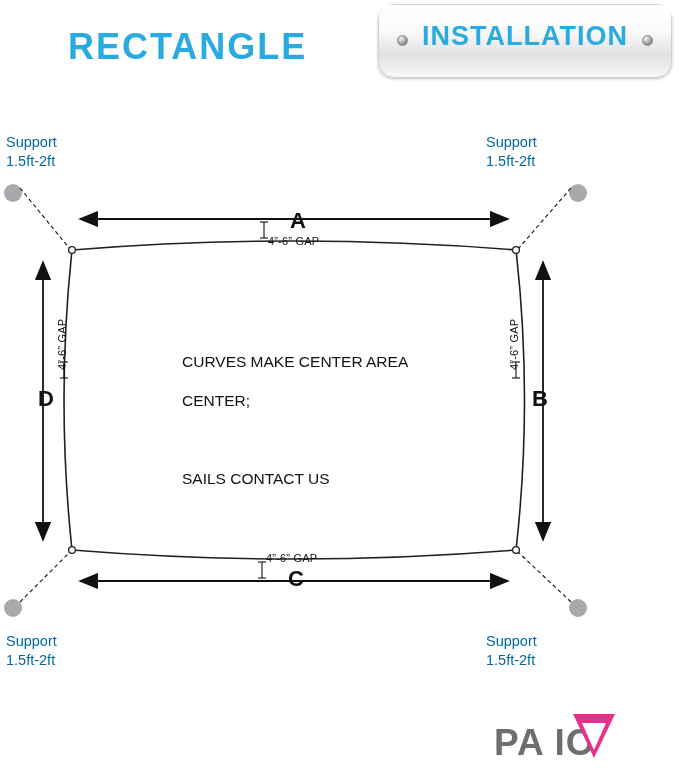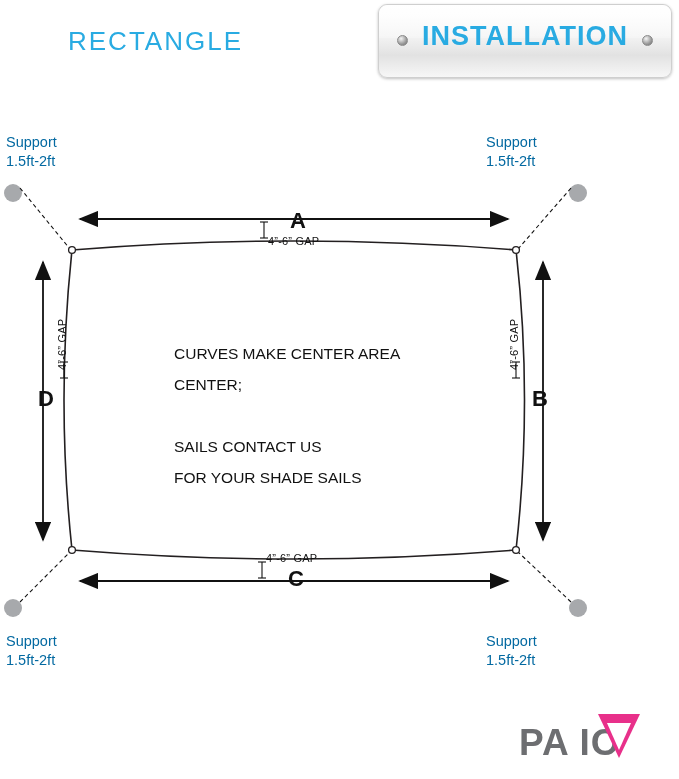--- a/index.html
+++ b/index.html
@@ -14,33 +14,33 @@
     font-family: "Liberation Sans", sans-serif;
     color: #1a1a1a;
     overflow: hidden;
   }
 
   
   .title-rectangle {
     position: absolute;
     left: 68px;
     top: 26px;
-    font-size: 26px;
+    font-size: 36px;
     letter-spacing: 2px;
     color: #29abe2;
-    font-weight: normal;
+    font-weight: bold;
   }
 
   .install-plate {
     position: absolute;
     left: 378px;
     top: 4px;
     width: 292px;
     height: 72px;
-    border-radius: 9px;
+    border-radius: 16px;
     background: linear-gradient(180deg, #fdfdfd 0%, #f2f2f2 45%, #e2e2e2 70%, #f7f7f7 100%);
     border: 1px solid #cfcfcf;
     box-shadow: 0 1px 3px rgba(0,0,0,0.25);
   }
   .install-plate .sheen {
     position: absolute;
     left: 0; top: 0; right: 0; height: 46%;
     border-radius: 9px 9px 0 0;
     background: linear-gradient(180deg, rgba(255,255,255,0.95), rgba(255,255,255,0.25));
     pointer-events: none;
@@ -112,31 +112,30 @@
 
   .center-text {
     position: absolute;
     left: 166px;
     top: 334px;
     width: 300px;
     font-size: 15.5px;
     line-height: 23px;
     color: #111;
   }
-  .center-text p { margin: 8px; }
+  .center-text p { margin: 16px; }
   .center-text .block-gap { height: 23px; }
 
   
   .logo {
     position: absolute;
     left: 494px;
     top: 706px;
     width: 160px;
     height: 58px;
-    margin-left: 25px;
   }
   .logo-text {
     position: absolute;
     left: 0;
     bottom: 0;
     font-size: 37px;
     font-weight: bold;
     letter-spacing: 1px;
     color: #6d6e71;
   }
@@ -246,20 +245,19 @@
 <div class="gap-label gap-top">4”-6” GAP</div>
 <div class="gap-label gap-right">4”-6” GAP</div>
 <div class="gap-label gap-bottom">4”-6” GAP</div>
 <div class="gap-label gap-left">4”-6” GAP</div>
 
 <div class="center-text">
   <p>CURVES MAKE CENTER AREA</p>
   <p>CENTER;</p>
   <div class="block-gap"></div>
   <p>SAILS CONTACT US</p>
-  <p>FOR YOUR SHADE SAILS</p>
 </div>
 
 <div class="logo">
   <div class="logo-text">PA IO</div>
   <div class="logo-v"></div>
   <div class="logo-v-inner"></div>
 </div>
 
 </body></html>

